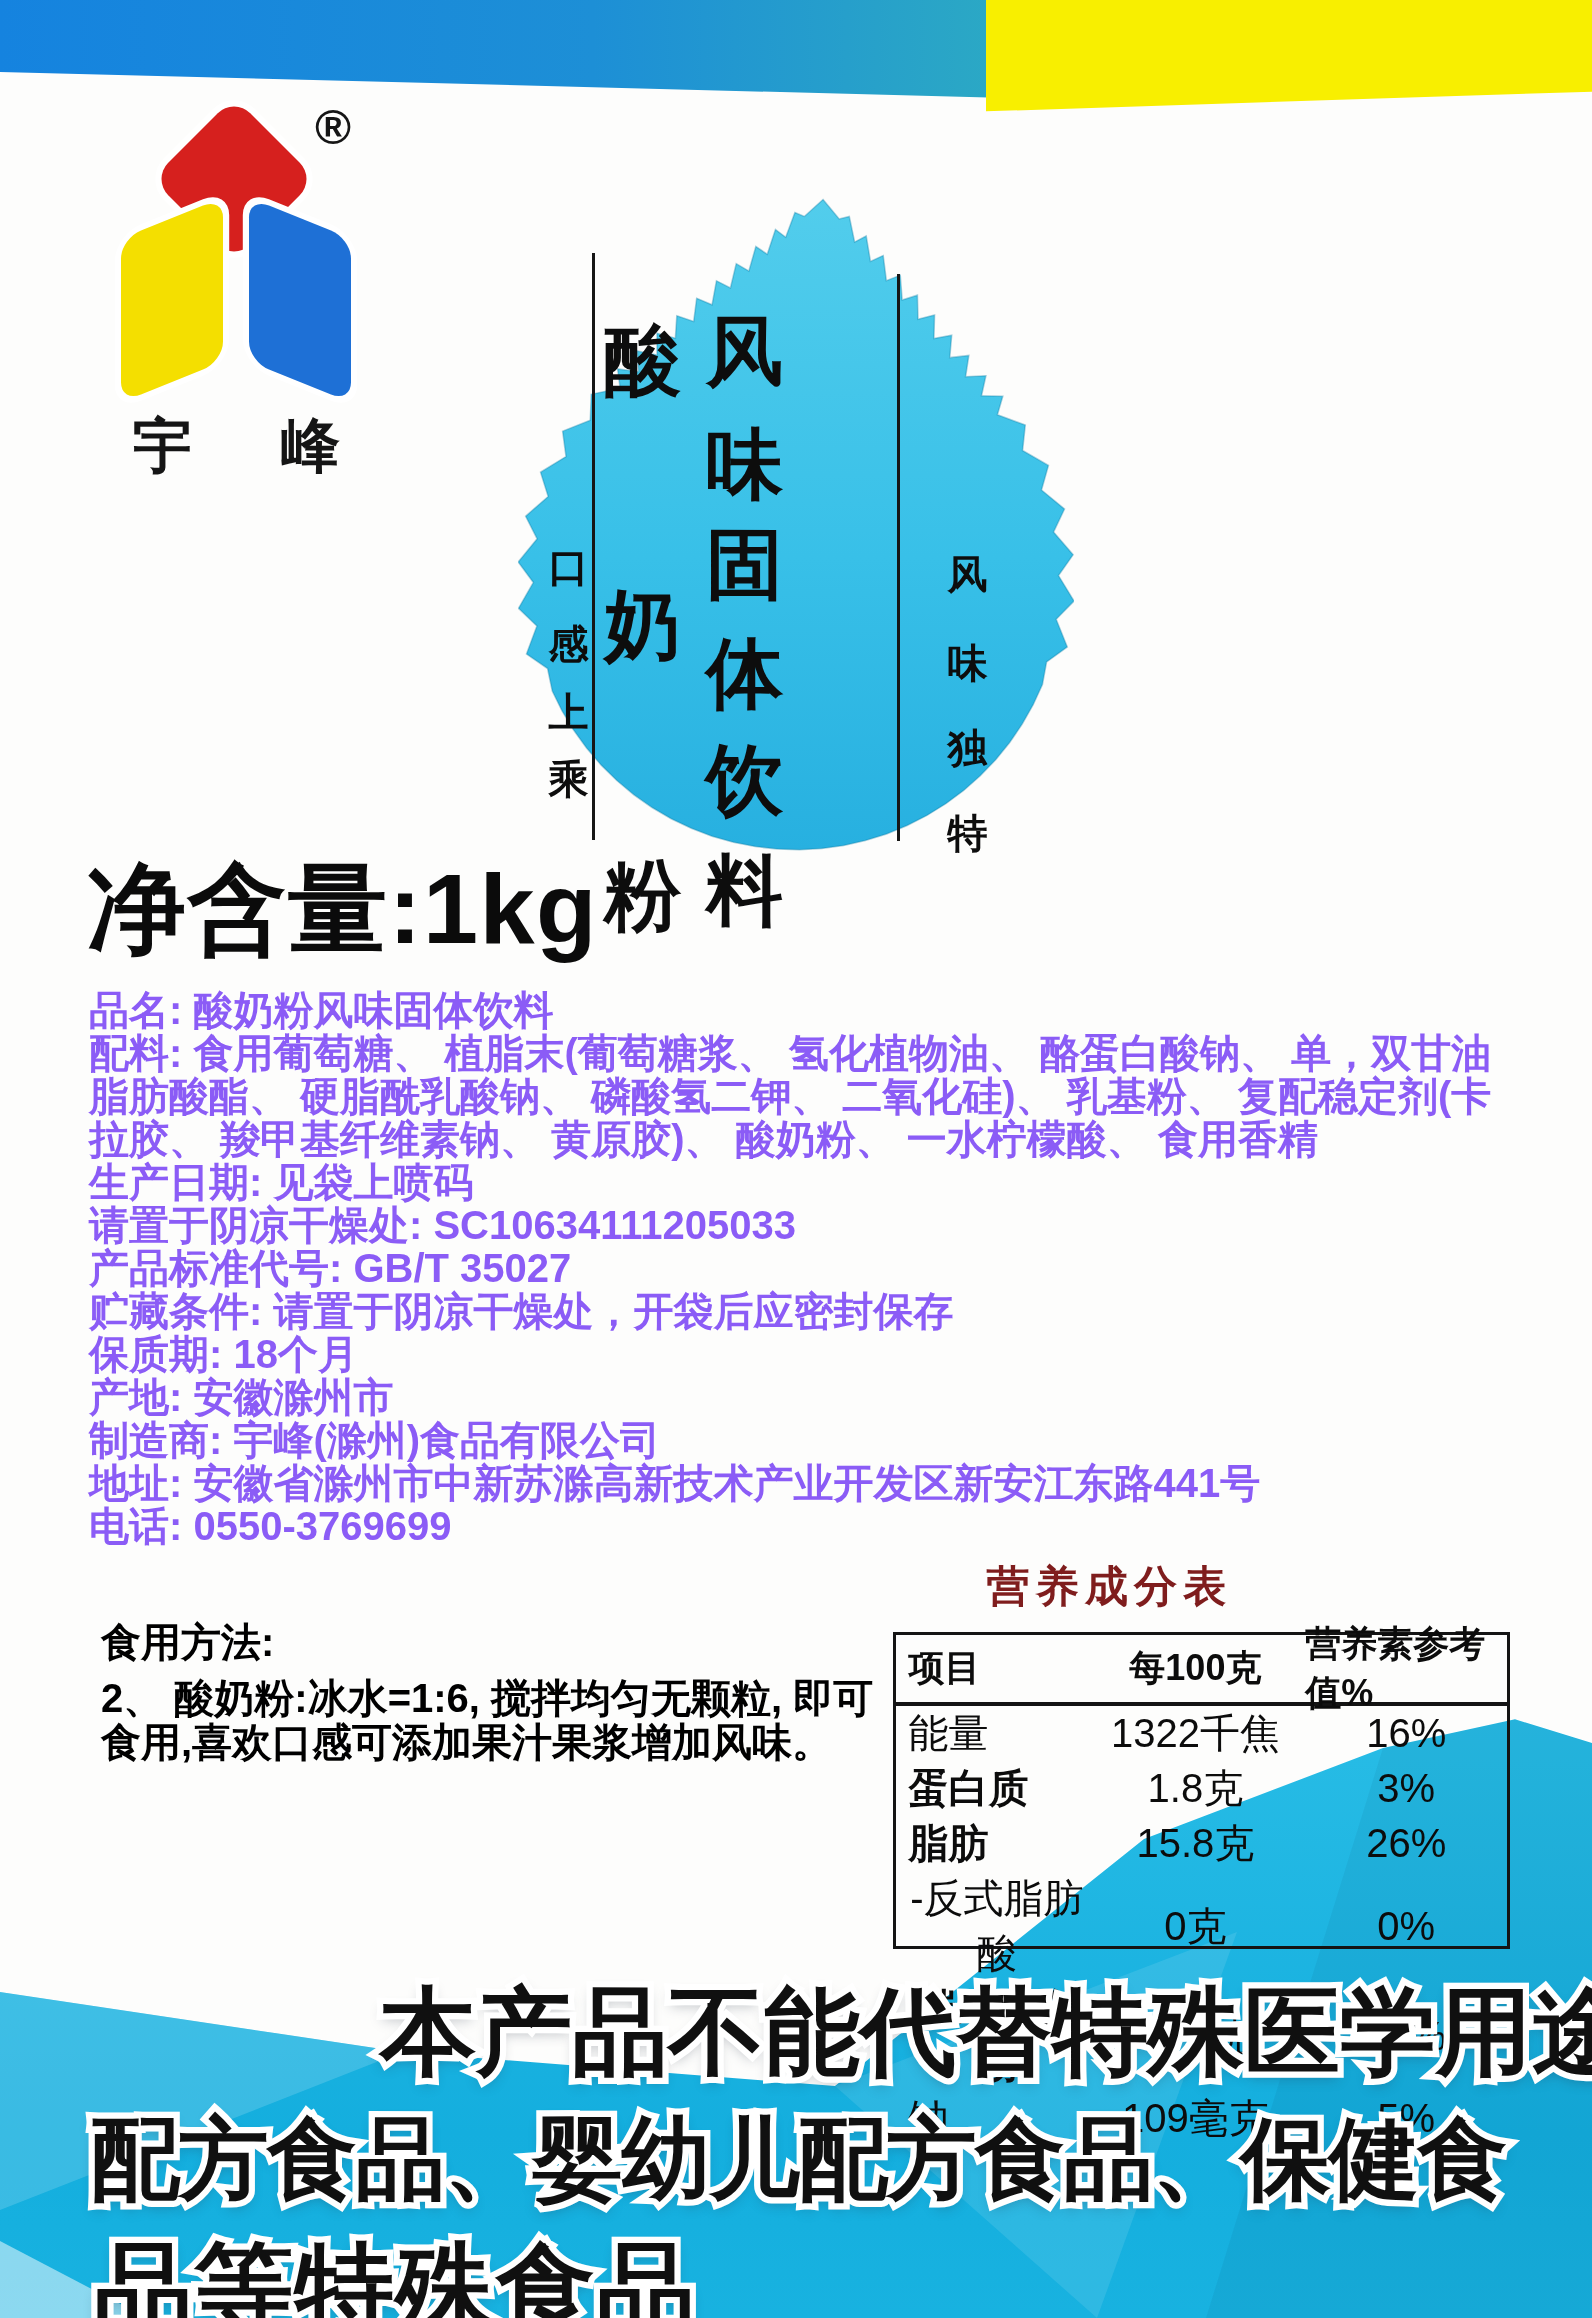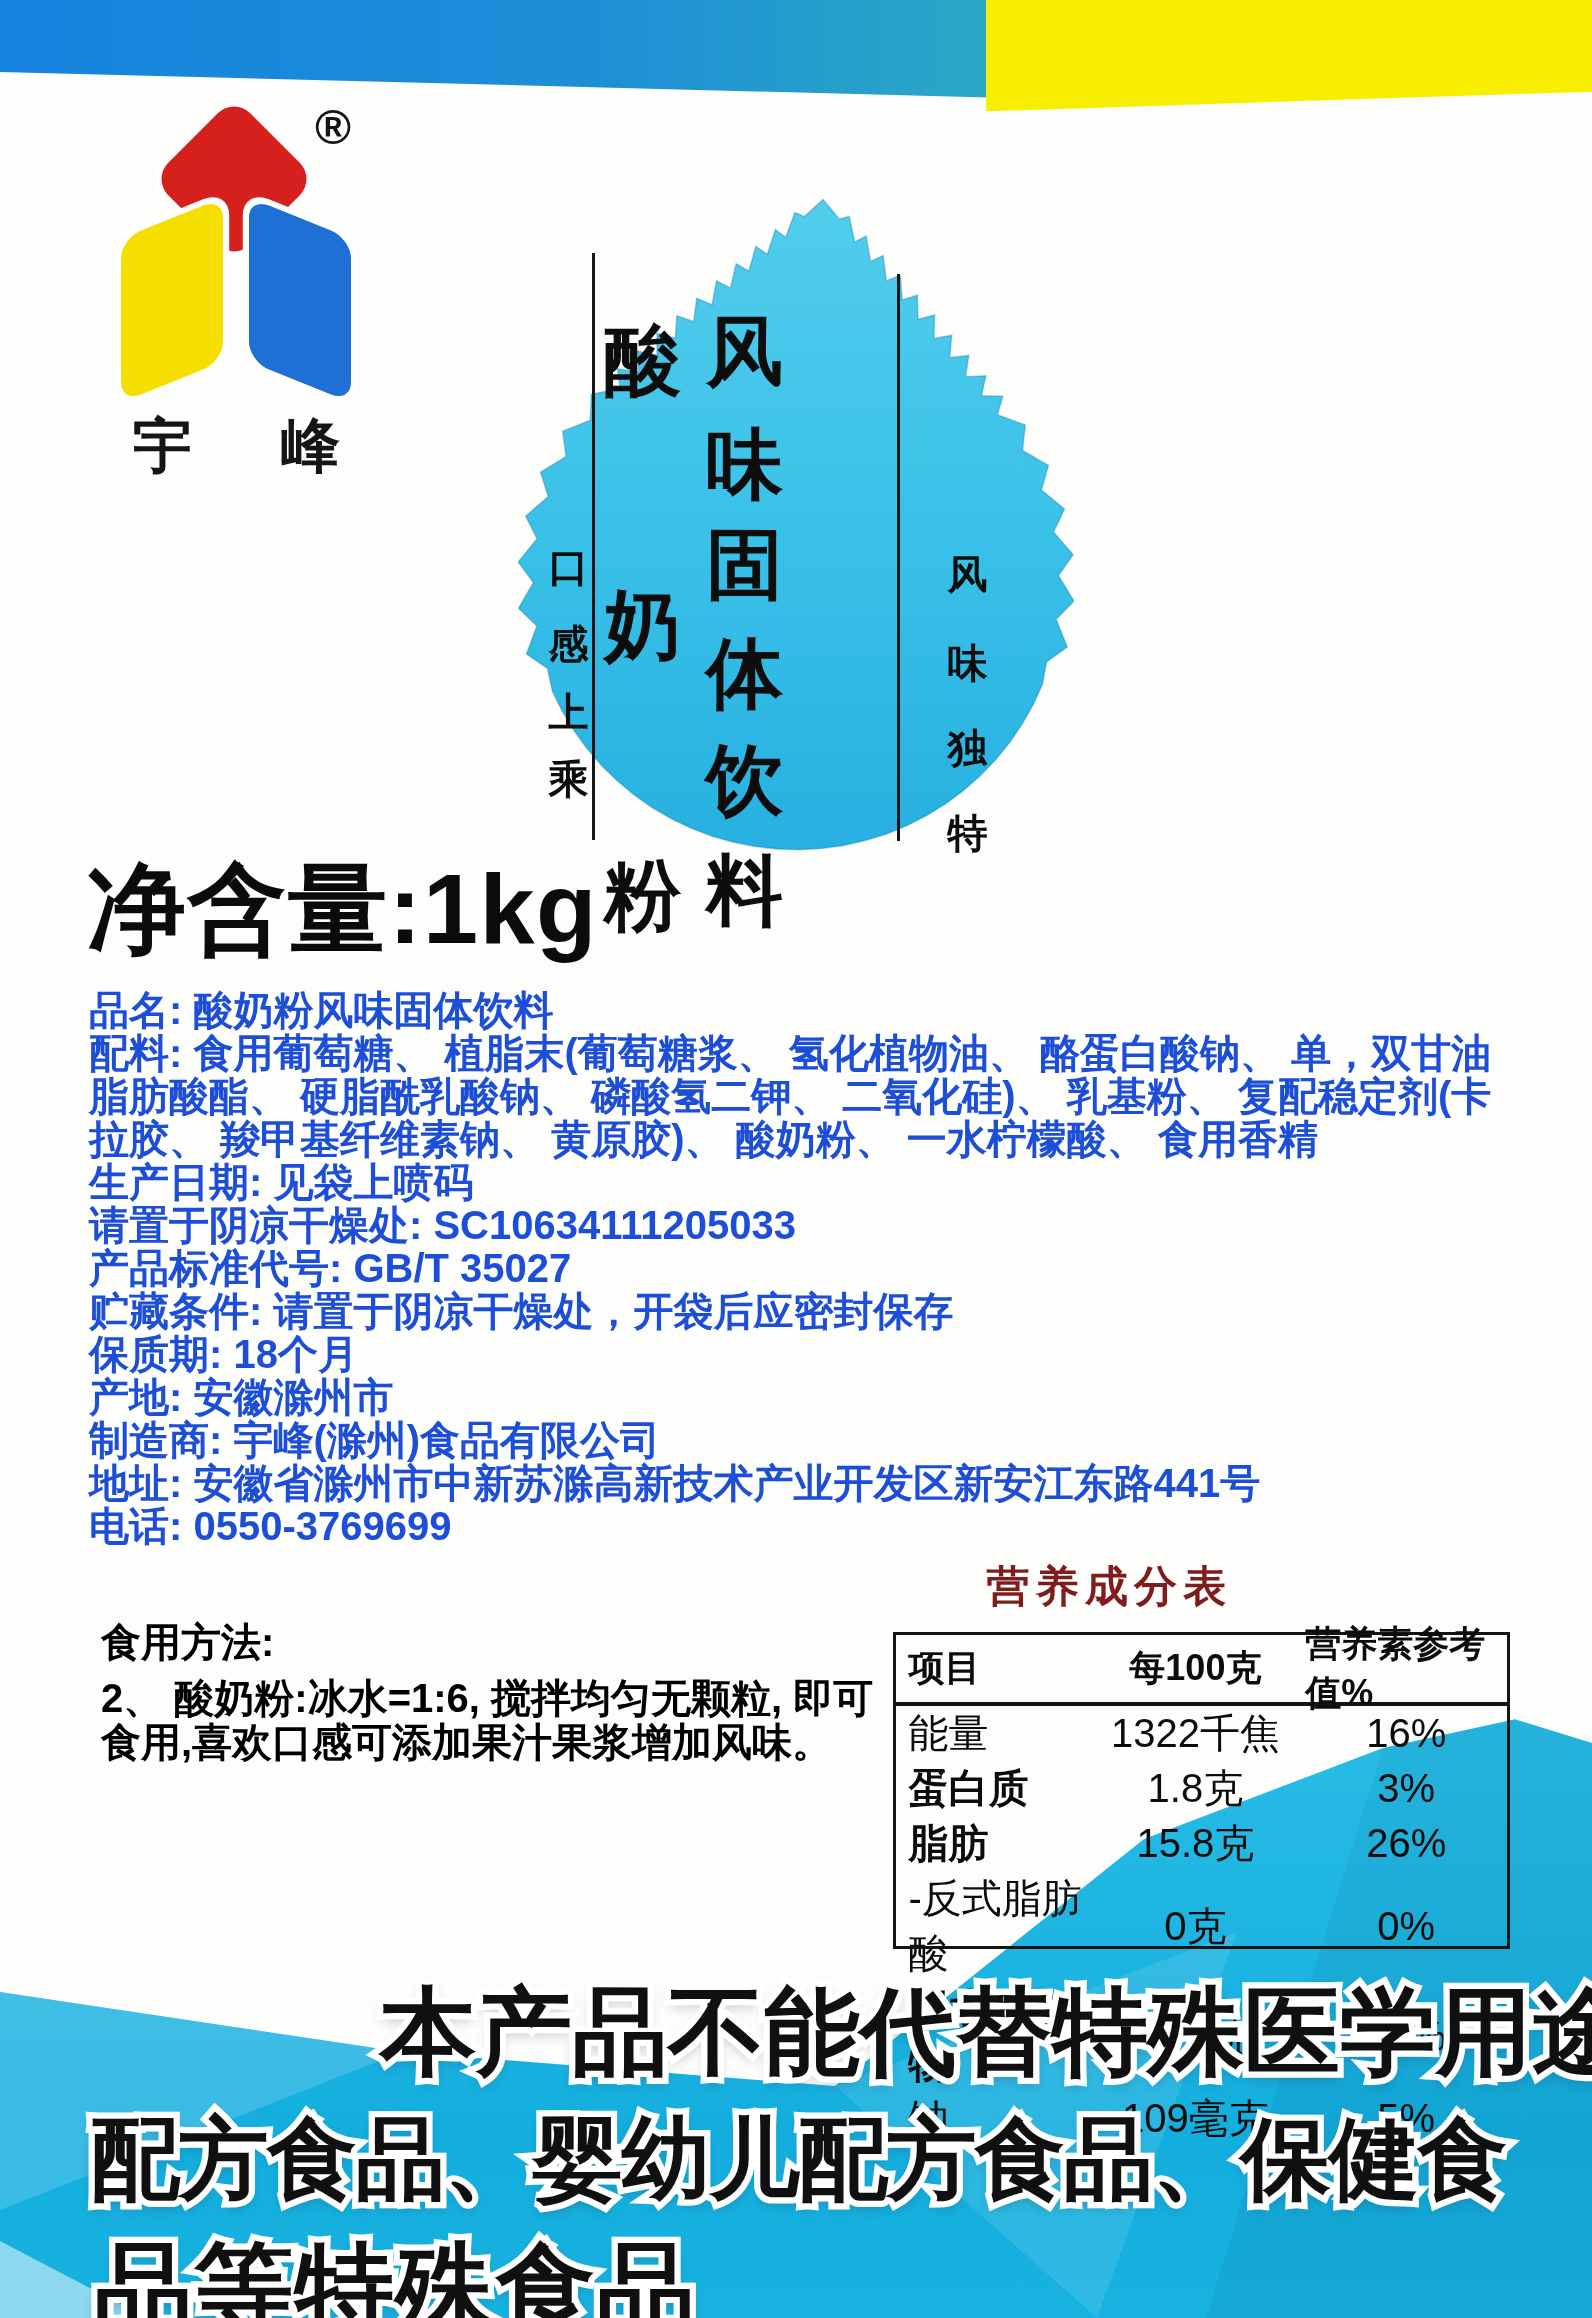--- a/index.html
+++ b/index.html
@@ -39,35 +39,35 @@
   .vcol-main-right{left:189px;top:63px;height:533px;font-size:77px;font-weight:900;}
   .vcol-tag-left{left:31px;top:331px;height:202px;font-size:40px;font-weight:800;}
   .vcol-tag-right{left:430px;top:332px;height:255px;font-size:40px;font-weight:800;}
 
   
   .net{position:absolute;left:87px;top:844px;font-size:99px;font-weight:900;
     letter-spacing:1.5px;color:#0b0b0b;}
 
   
   .info{position:absolute;left:89px;top:989px;width:1439px;z-index:4;}
-  .info p{margin:0;font-size:40px;line-height:43px;font-weight:600;color:#1d4ed8;}
+  .info p{margin:0;font-size:40px;line-height:43px;font-weight:600;color:#8b5cf6;}
 
   
   .usage{position:absolute;left:89px;top:1608px;width:798px;z-index:4;}
   .usage p{margin:12px;font-size:40px;line-height:44px;font-weight:600;color:#000000;}
 
   
   .ntitle{position:absolute;left:893px;top:1558px;width:433px;text-align:center;
     font-size:43px;font-weight:800;letter-spacing:6.2px;color:#7f1d1d;z-index:5;}
   .ntable{position:absolute;left:893px;top:1632px;width:611px;height:311px;
     border:3.9px solid #141414;display:grid;grid-template-columns:31% 36% 33%;
     grid-template-rows:71px repeat(6,1fr);z-index:5;background:transparent;}
   .ncell{display:flex;align-items:center;font-size:40px;font-weight:500;color:#0c0c0c;}
   .nhead{font-weight:700;border-bottom:4.6px solid #141414;font-size:36px;}
-  .nlabel{padding-left:12.4px;justify-content:flex-start;}
+  .nlabel{padding-left:12.4px;justify-content:flex-start;text-align:center;}
   .nval,.npct{justify-content:center;}
   .nbold{font-weight:800;}
 
   
   .bottom-bg{position:absolute;left:0;top:1700px;width:1592px;height:618px;z-index:1;
     background:linear-gradient(180deg,#29bde6 0%,#14aede 70%,#18b2e0 100%);
     clip-path:polygon(0 292px,402px 352px,835px 386px,1144px 139px,1383px 48px,1515px 19.3px,1592px 43px,1592px 618px,0 618px);}
   .facet{position:absolute;left:0;top:0;width:1592px;height:618px;}
   .facet-1{background:rgba(255,255,255,0.16);clip-path:polygon(0 292px,402px 352px,0 510px);}
   .facet-2{background:rgba(255,255,255,0.10);clip-path:polygon(835px 386px,1097px 618px,1237px 232px);}

